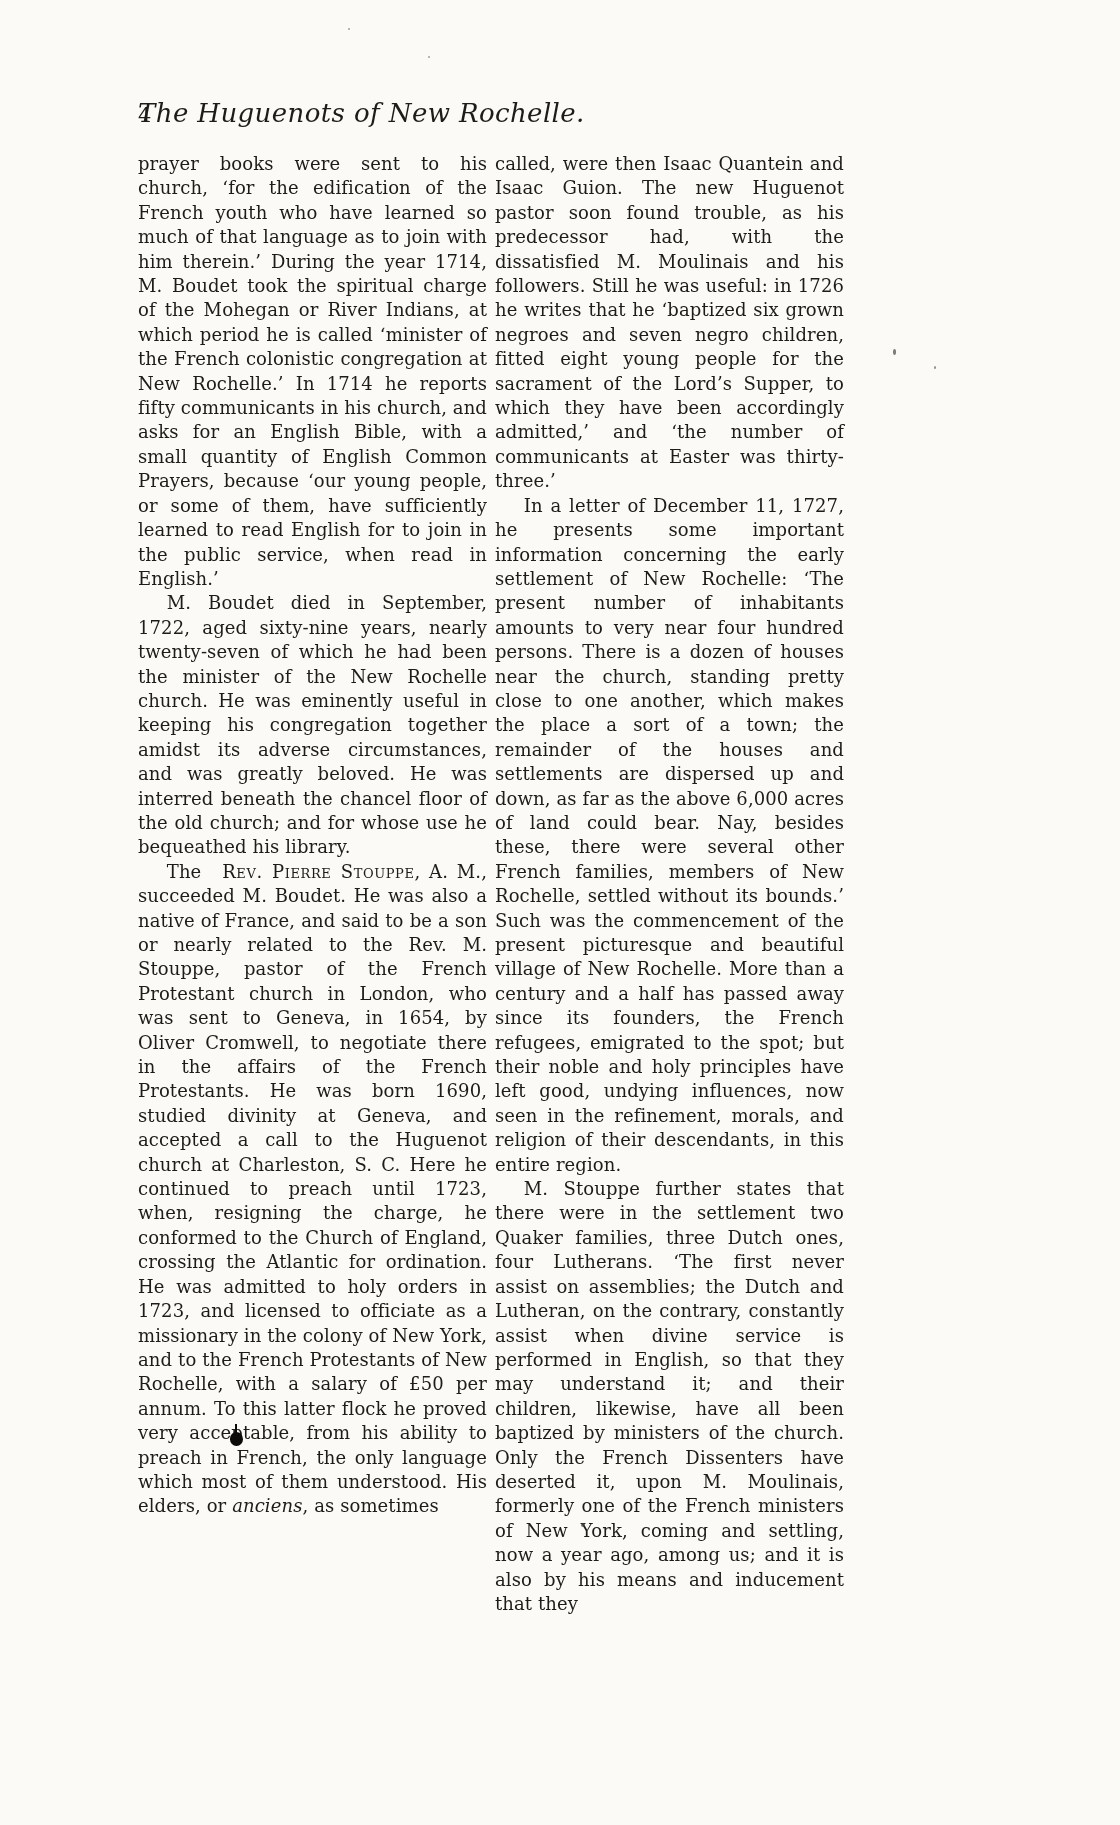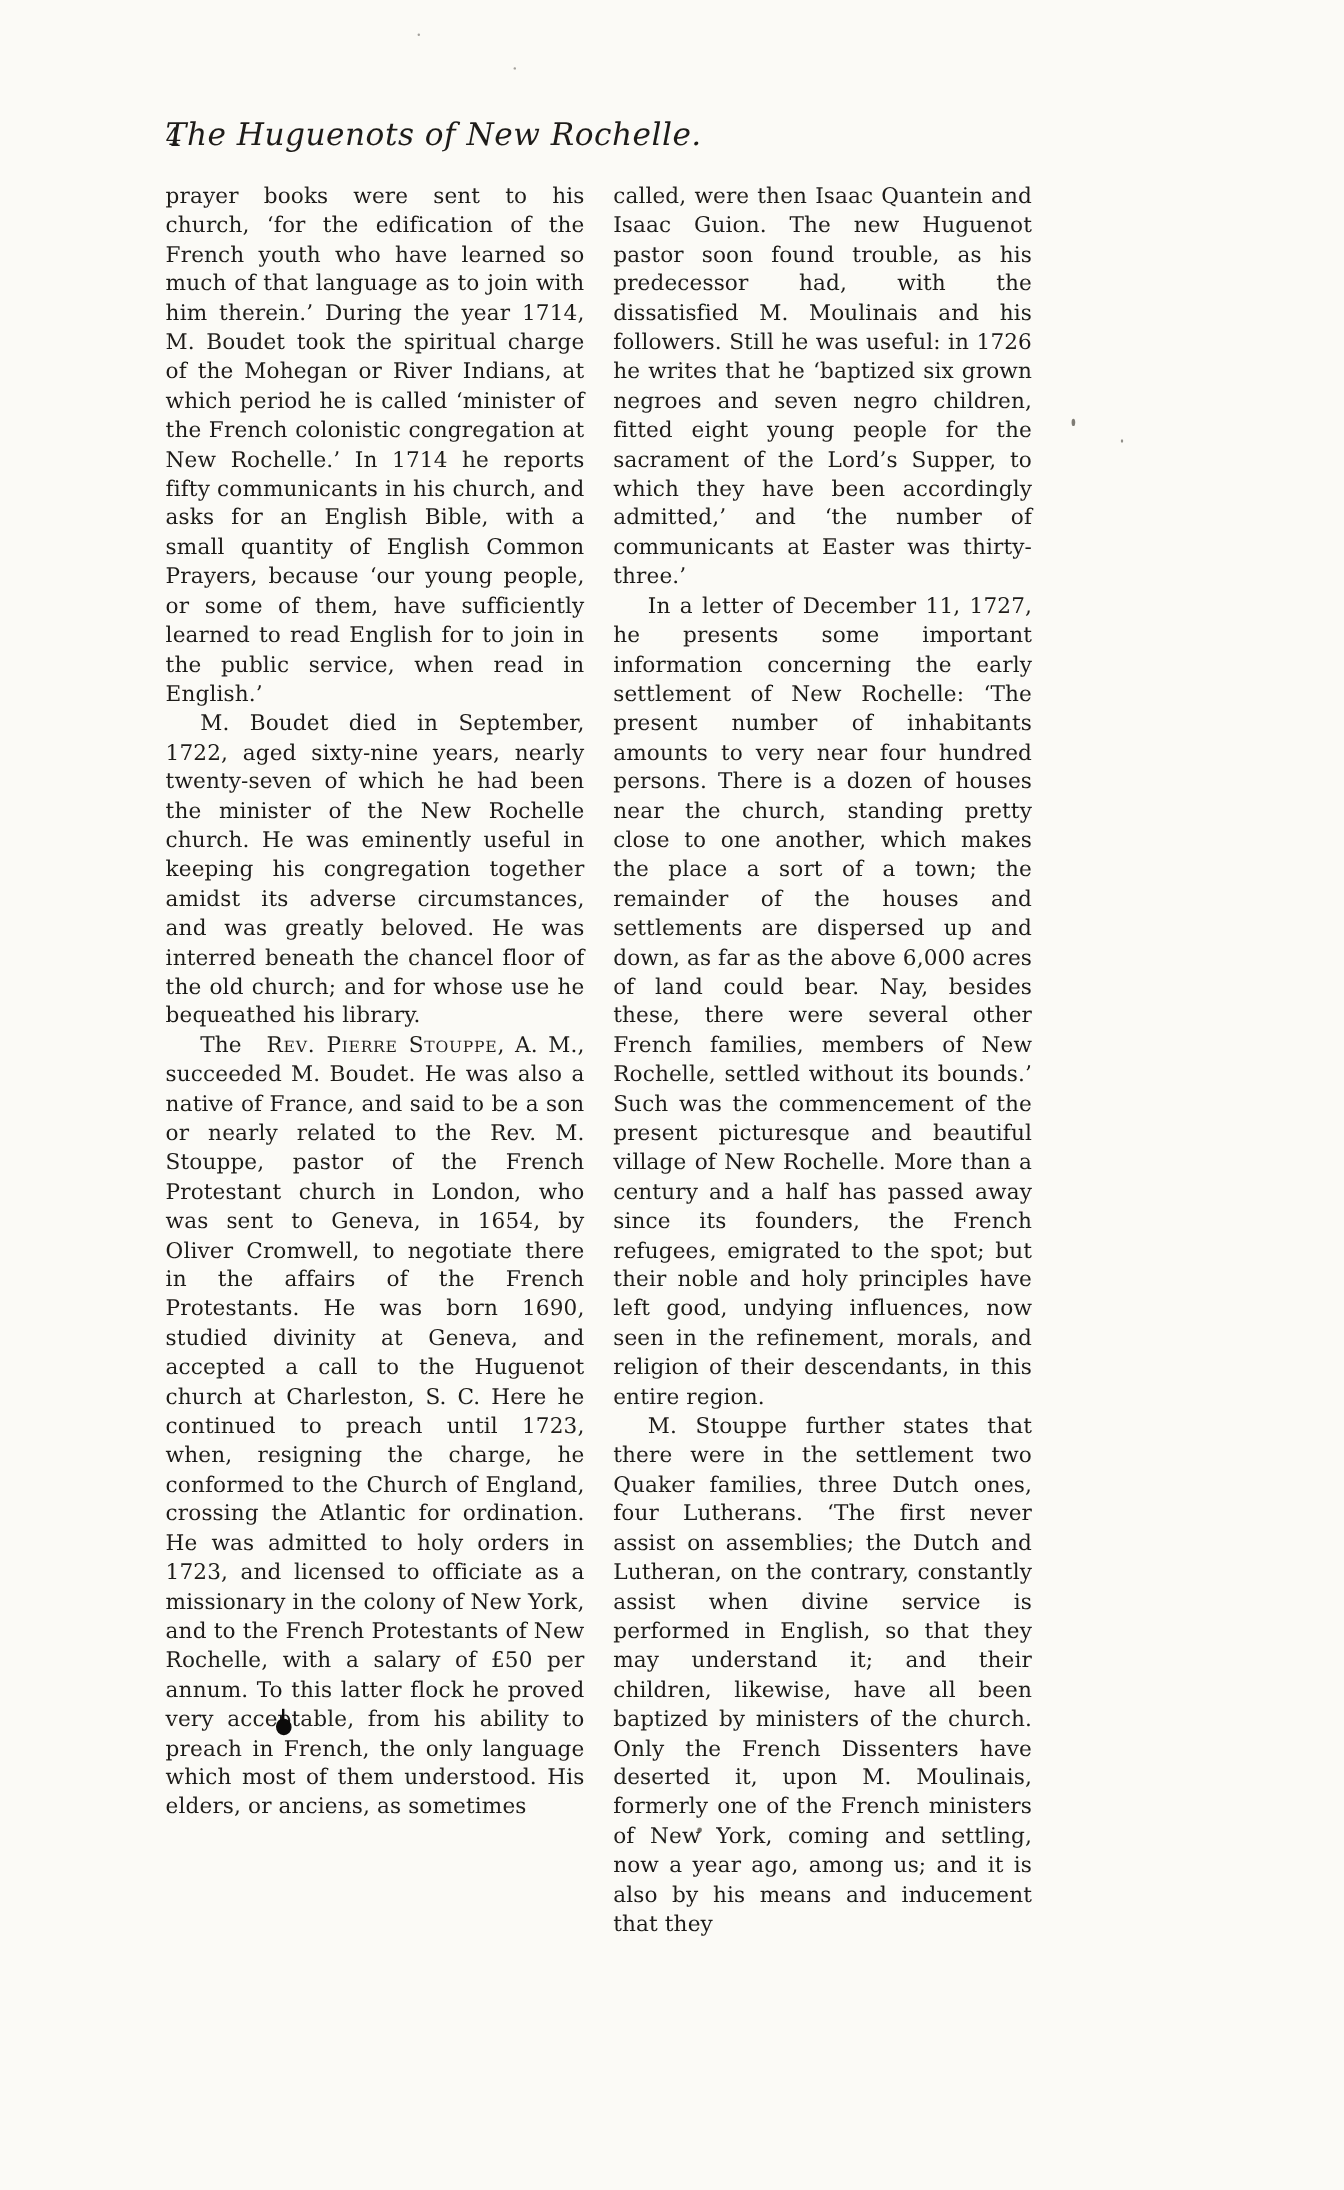--- a/index.html
+++ b/index.html
@@ -34,38 +34,38 @@
     font-size: 21px;
   }
   .page-title {
     text-align: left;
     font-style: italic;
     font-size: 26px;
     letter-spacing: 0.4px;
   }
   .columns {
     display: flex;
-    gap: 24px;
+    gap: 8px;
     margin-top: 12px;
   }
   .col {
     width: 349px;
     font-size: 18px;
     line-height: 24.4px;
     text-align: justify;
     letter-spacing: 0.1px;
   }
   .col p { text-indent: 1.6em; }
   .col p.no-indent { text-indent: 0; }
   .smallcaps {
     font-variant: small-caps;
     letter-spacing: 0.6px;
     margin-left: 12px;
   }
-  .italic { }
+  .italic { font-style: italic; }
   
   .ink-blot {
     position: absolute;
     left: 230px;
     top: 1432px;
     width: 13px;
     height: 14px;
     background: #0c0b0a;
     border-radius: 48% 52% 50% 50%;
   }

